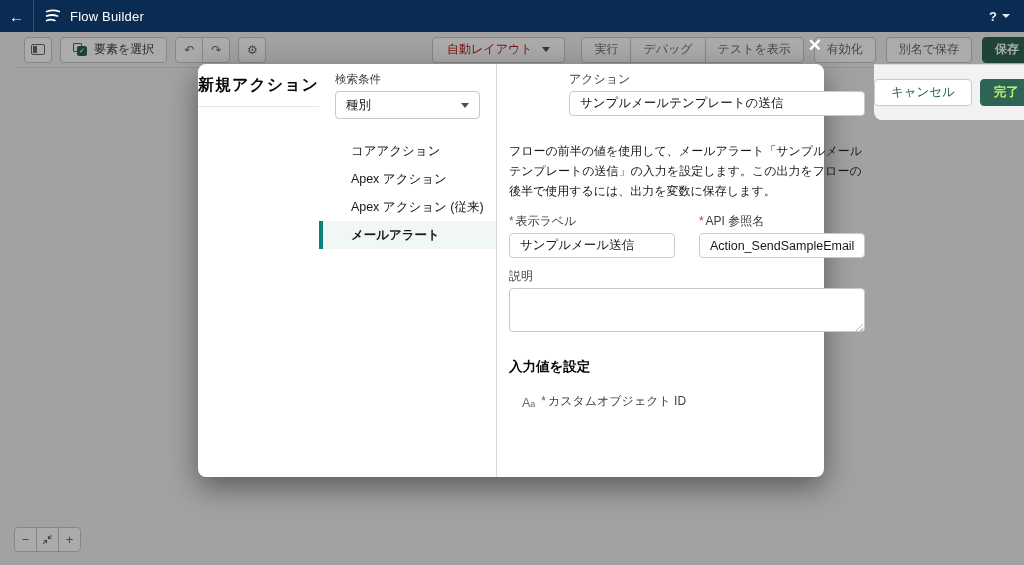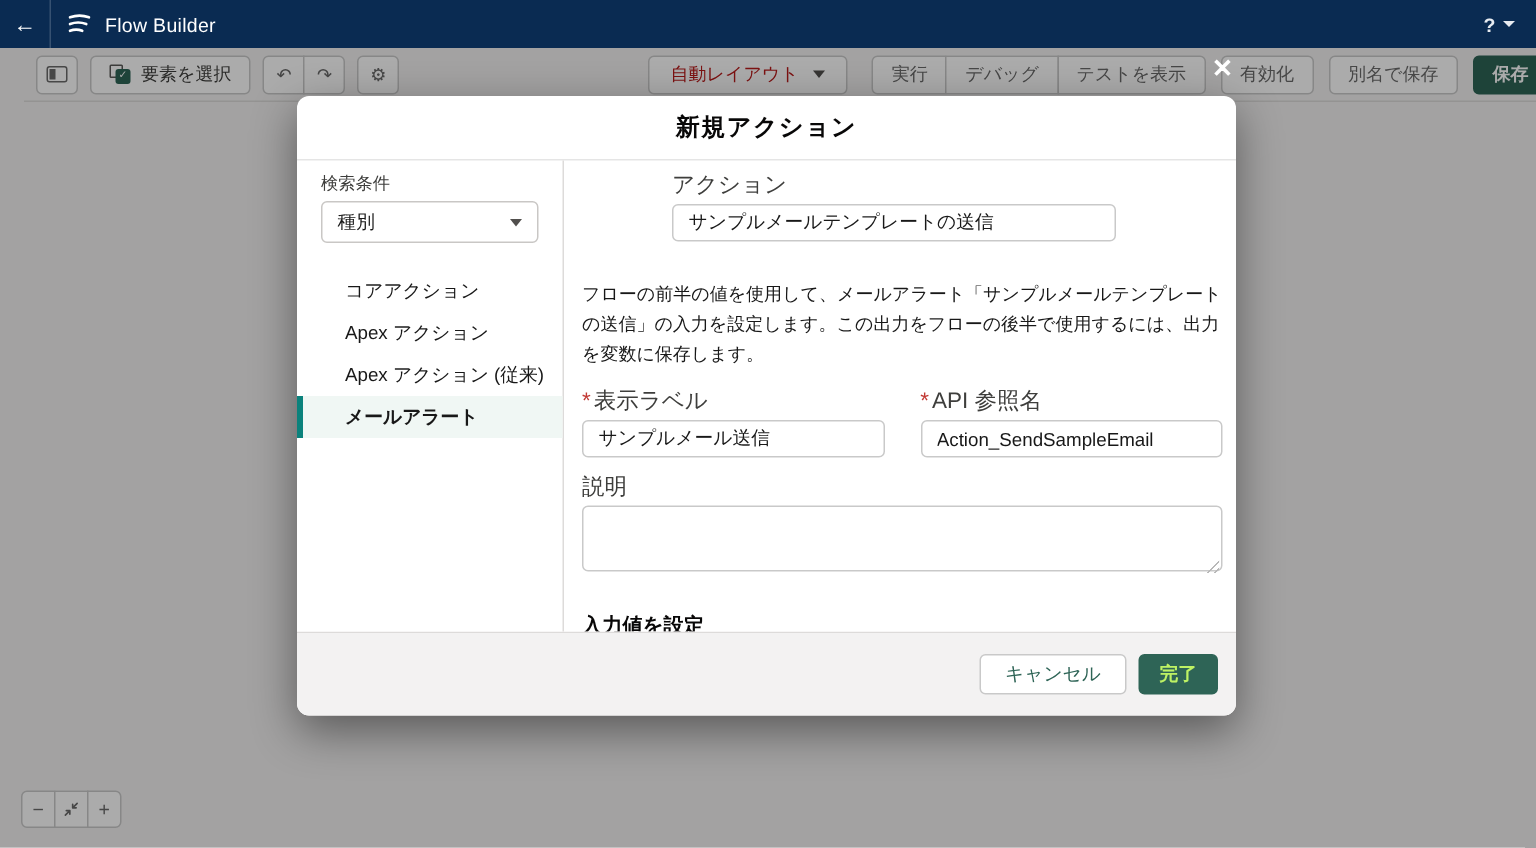--- a/index.html
+++ b/index.html
@@ -49,37 +49,37 @@
   .zbtn:first-child { border-radius:4px 0 0 4px; margin-left:0; }
   .zbtn:last-child { border-radius:0 4px 4px 0; }
 
   
   .backdrop { position:absolute; top:32px; left:0; width:1024px; height:533px; background:rgba(0,0,0,.33); z-index:5; }
 
   
   .modal-wrap { position:absolute; left:198px; top:64px; width:626px; height:413px; z-index:10; }
   .close-x { position:absolute; top:-27px; right:2px; color:#ffffff; font-size:17px; font-weight:bold; cursor:pointer; line-height:1; }
   .modal { width:100%; height:100%; background:#ffffff; border-radius:8px; box-shadow:0 10px 30px rgba(0,0,0,.45);
-    display:flex; flex-direction:column; }
+    display:flex; flex-direction:row; }
   .modal-header { height:43px; border-bottom:1px solid #e5e5e5; display:flex; align-items:center; justify-content:center; flex:0 0 auto; }
   .modal-title { font-size:16px; color:#080707; font-weight:bold; letter-spacing:1px; }
   .modal-body { flex:1 1 auto; display:flex; min-height:0; }
 
   
   .msidebar { width:178px; flex:0 0 178px; border-right:1px solid #dddbda; padding-top:8px; }
   .filter-label { font-size:11.5px; color:#3e3e3c; margin:0 16px 4px 16px; }
   .filter-select { margin:0 16px; height:28px; border:1px solid #c9c7c5; border-radius:4px; background:#fff;
     display:flex; align-items:center; justify-content:space-between; padding:0 10px; font-size:12.5px; color:#181818; cursor:pointer; }
   .mlist { margin-top:18px; }
   .mitem { height:28px; display:flex; align-items:center; padding-left:32px; font-size:12.5px; color:#181818; cursor:pointer; }
   .mitem.selected { background:#f0f7f4; border-left:4px solid #0b827c; padding-left:28px; font-weight:bold; }
 
   
   .mcontent { flex:1 1 auto; padding:5px 9px 0 12px; overflow:hidden; }
-  .flabel { font-size:15px; color:#3e3e3c; margin-bottom:3px; }
+  .flabel { font-size:12px; color:#3e3e3c; margin-bottom:3px; }
   .req { color:#c23934; margin-right:2px; }
   .finput { width:100%; height:25px; border:1px solid #c9c9c9; border-radius:4px; padding:0 10px; font-size:12.5px;
     color:#181818; font-family:"Liberation Sans", sans-serif; background:#fff; }
   .field-action { margin-left:60px; width:296px; margin-top:2px; }
   .intro { margin-top:25px; font-size:12px; line-height:20px; color:#181818; }
   .row2 { margin-top:12px; display:flex; gap:24px; }
   .row2 .fld { flex:1 1 0; }
   .desc-fld { margin-top:10px; position:relative; }
   .ftextarea { width:100%; height:44px; border:1px solid #c9c9c9; border-radius:4px; resize:none;
     font-family:"Liberation Sans", sans-serif; font-size:12.5px; padding:4px 10px; }

